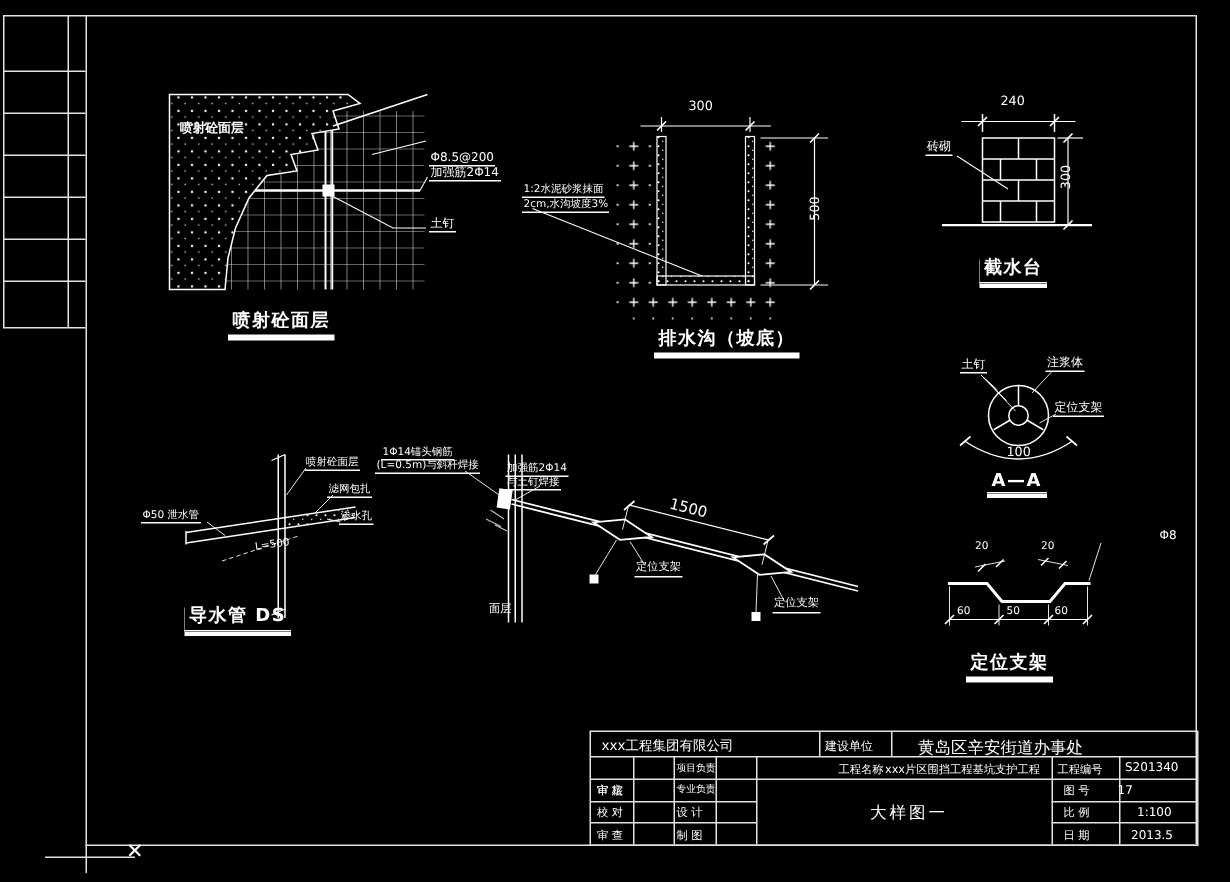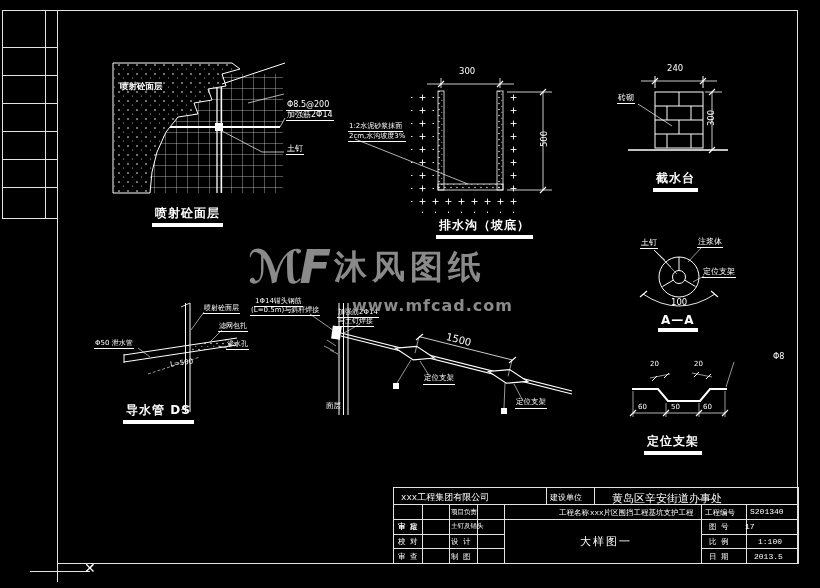--- a/index.html
+++ b/index.html
@@ -12,21 +12,21 @@
   .ul{border-bottom:1px solid #fff;padding:0 1px 1px 1px;}
   .sm{font-size:7px;}
   .dim{position:absolute;font-size:8.5px;color:#fff;white-space:nowrap;}
   .rot90{transform:rotate(-90deg);transform-origin:center;}
   .dtitle{position:absolute;font-weight:bold;font-size:12px;white-space:nowrap;color:#fff;
           border-bottom:1px solid #fff;box-shadow:0 3px 0 #fff;padding:0 3px 1px 3px;letter-spacing:1px;}
   .notes{position:absolute;left:88px;top:464px;color:#fff;}
   .notes .nh{font-size:10px;font-weight:bold;margin-bottom:3px;}
   .notes .ni{font-size:8.8px;line-height:11px;white-space:nowrap;}
   #tb{position:absolute;left:393px;top:487px;width:404px;height:75px;border:1px solid #e3e3e3;}
-  #tb .t{position:absolute;white-space:nowrap;color:#fff;font-family:Liberation Mono, monospace;}
+  #tb .t{position:absolute;white-space:nowrap;color:#fff;}
   .wm{position:absolute;left:248px;top:240px;color:#a3a3a3;opacity:.85;z-index:6;}
   .wm .row{display:flex;align-items:center;}
   .wm .logo{font-size:46px;font-weight:bold;font-style:italic;margin-right:6px;letter-spacing:-3px;}
   .wm .brand{font-size:33px;font-weight:bold;letter-spacing:5px;}
   .wm .url{font-size:16px;font-weight:bold;letter-spacing:1px;margin:2px 0 0 104px;}
   .xmark{position:absolute;left:84px;top:560px;font-size:14px;color:#fff;}
 </style>
 </head>
 <body>
 
@@ -231,39 +231,32 @@
 
     <div class="t" style="left:7px;top:3px;font-size:9px">xxx工程集团有限公司</div>
     <div class="t" style="left:156px;top:4px;font-size:8px">建设单位</div>
     <div class="t" style="left:218px;top:3px;font-size:11px">黄岛区辛安街道办事处</div>
 
     <div class="t" style="left:4px;top:34px;font-size:7.5px">审 定</div>
     <div class="t" style="left:4px;top:34.3px;font-size:7.5px">审 核</div>
     <div class="t" style="left:4px;top:49px;font-size:7.5px">校 对</div>
     <div class="t" style="left:4px;top:63.8px;font-size:7.5px">审 查</div>
     <div class="t" style="left:57px;top:19.5px;font-size:6.5px">项目负责</div>
-    <div class="t" style="left:57px;top:34.3px;font-size:6.5px">土钉及锚头</div>
+    <div class="t" style="left:57px;top:34.3px;font-size:6.5px">专业负责</div>
     <div class="t" style="left:57px;top:49px;font-size:7.5px">设 计</div>
     <div class="t" style="left:57px;top:63.8px;font-size:7.5px">制 图</div>
 
     <div class="t" style="left:165px;top:20px;font-size:7.5px">工程名称</div>
     <div class="t" style="left:196px;top:20px;font-size:7.5px">xxx片区围挡工程基坑支护工程</div>
     <div class="t" style="left:186px;top:46px;font-size:11px;letter-spacing:2px">大样图一</div>
 
     <div class="t" style="left:311px;top:19.5px;font-size:7.5px">工程编号</div>
     <div class="t" style="left:356px;top:19px;font-size:8px">S201340</div>
     <div class="t" style="left:315px;top:34.3px;font-size:7.5px">图 号</div>
     <div class="t" style="left:351px;top:34px;font-size:8px">17</div>
     <div class="t" style="left:315px;top:49px;font-size:7.5px">比 例</div>
     <div class="t" style="left:364px;top:48.7px;font-size:8px">1:100</div>
     <div class="t" style="left:315px;top:63.8px;font-size:7.5px">日 期</div>
     <div class="t" style="left:360px;top:63.5px;font-size:8px">2013.5</div>
   </div>
 
-  <div class="wm">
-    <div class="row">
-      <span class="logo">ℳF</span>
-      <span class="brand">沐风图纸</span>
-    </div>
-    <div class="url">www.mfcad.com</div>
-  </div>
 
 </div>
 
 </body></html>

